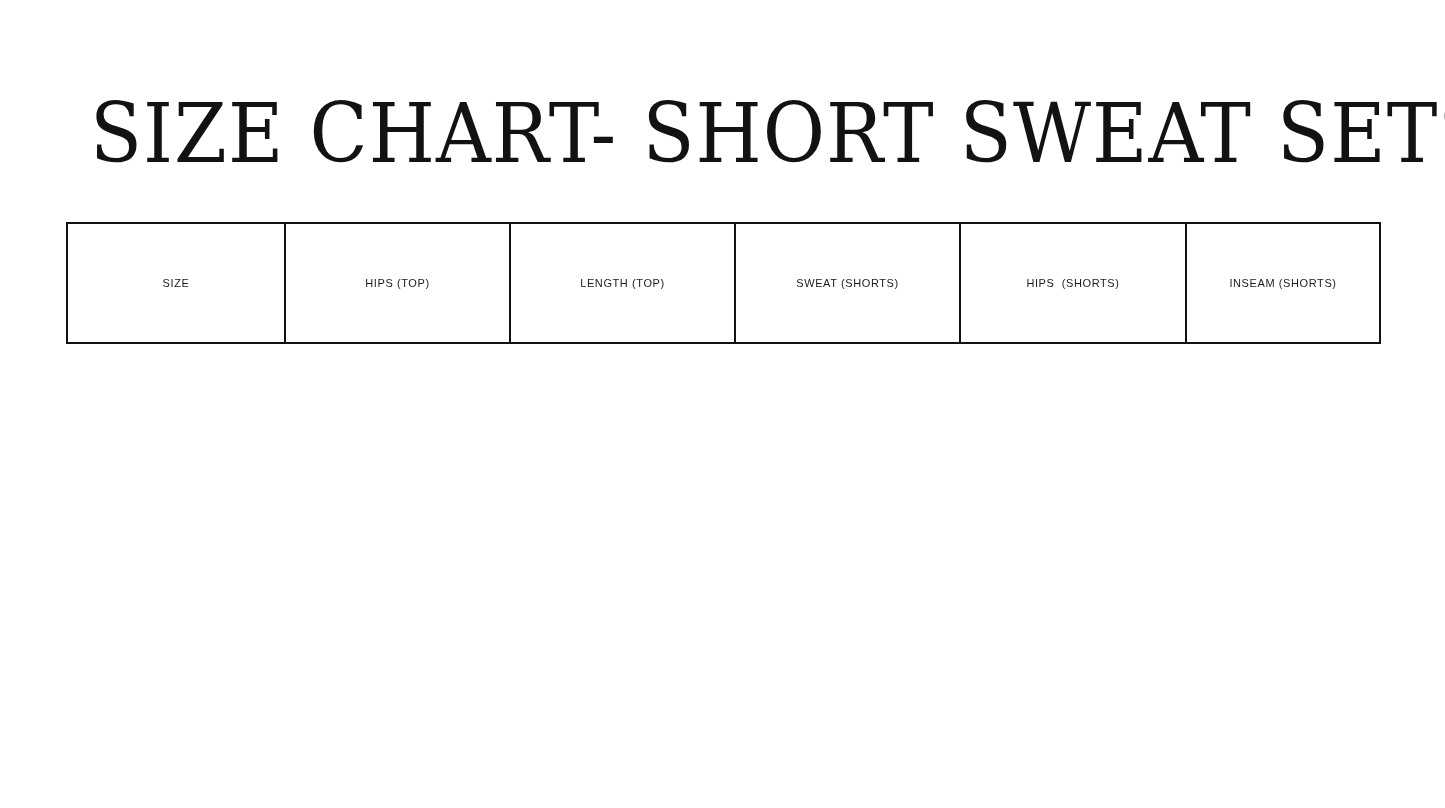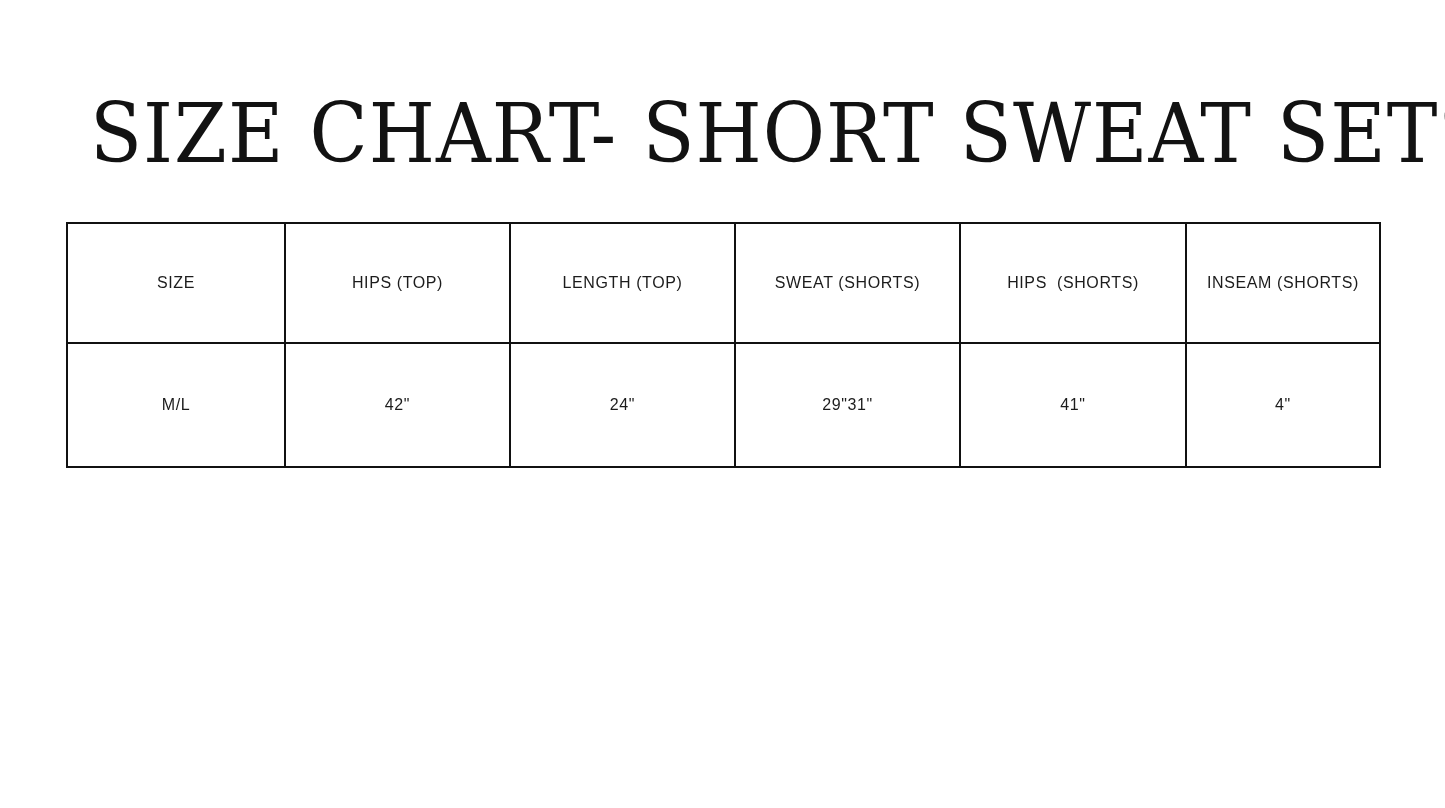--- a/index.html
+++ b/index.html
@@ -42,21 +42,21 @@
   table.size-chart th,
   table.size-chart td {
     border: 2px solid #111111;
     text-align: center;
     vertical-align: middle;
     color: #1c1c1c;
     background: #ffffff;
     white-space: pre;
   }
   table.size-chart th {
-    font-size: 16px;
+    font-size: 11px;
     font-weight: 400;
     letter-spacing: 0.6px;
     height: 120px;
   }
   table.size-chart td {
     font-size: 16px;
     font-weight: 400;
     letter-spacing: 0.6px;
     height: 124px;
   }
@@ -87,24 +87,16 @@
       <tr>
         <th>SIZE</th>
         <th>HIPS (TOP)</th>
         <th>LENGTH (TOP)</th>
         <th>SWEAT (SHORTS)</th>
         <th>HIPS  (SHORTS)</th>
         <th>INSEAM (SHORTS)</th>
       </tr>
     </thead>
     <tbody>
-      <tr>
-        <td>M/L</td>
-        <td>42"</td>
-        <td>24"</td>
-        <td>29"31"</td>
-        <td>41"</td>
-        <td>4"</td>
-      </tr>
     </tbody>
   </table>
 
 </div>
 
 </body></html>

